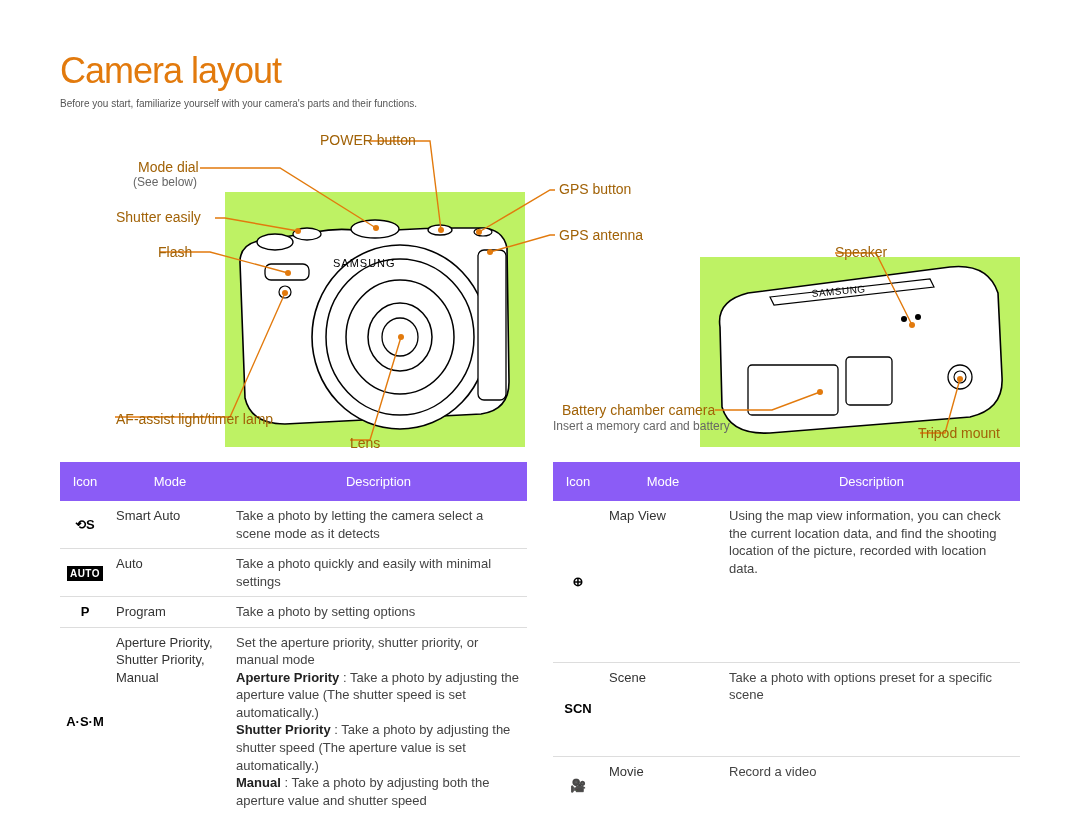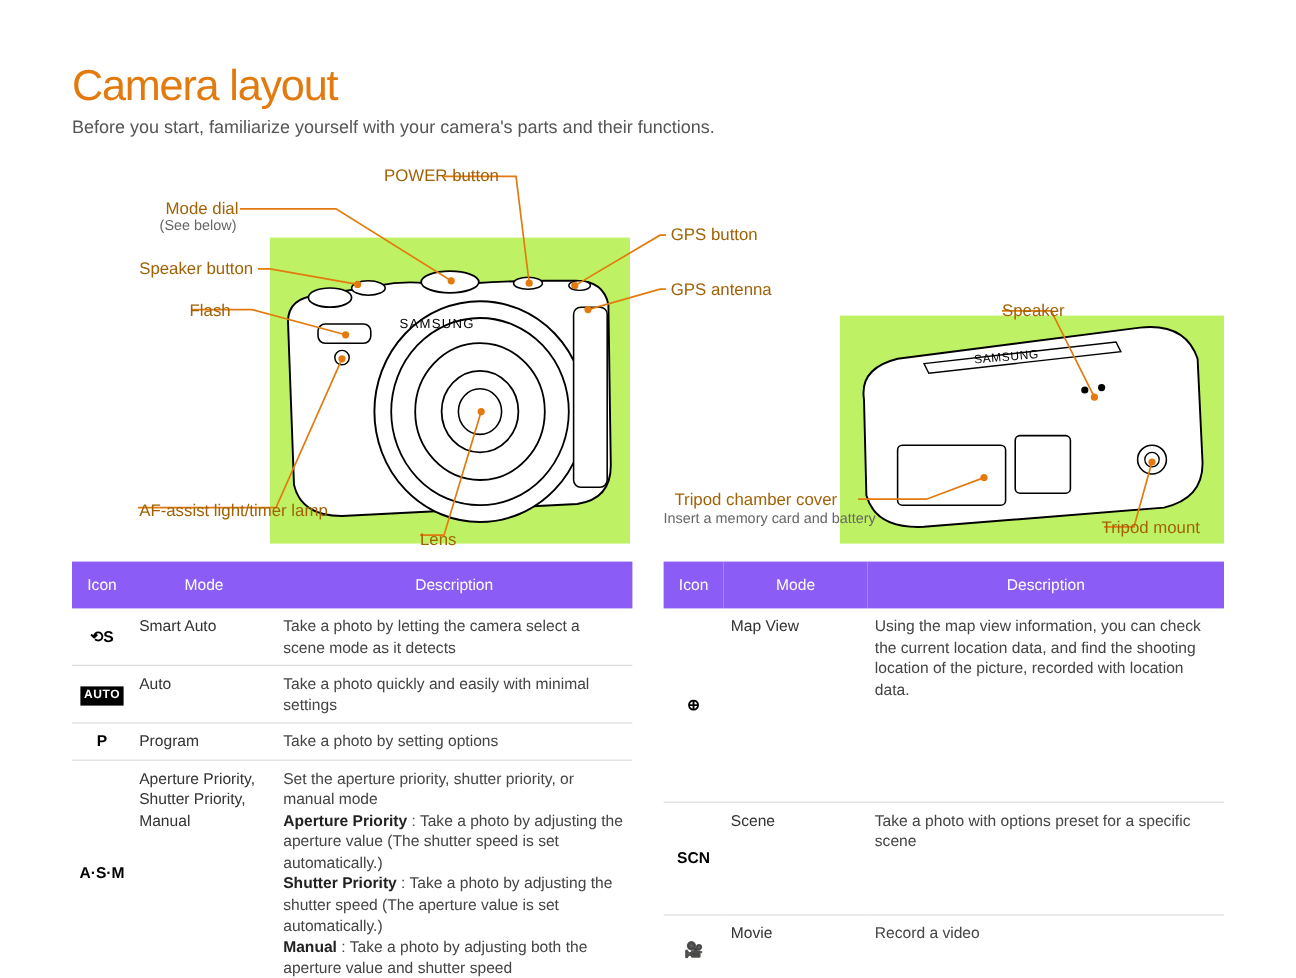--- a/index.html
+++ b/index.html
@@ -16,21 +16,21 @@
     padding: 50px 60px 30px 60px;
   }
   .title {
     font-size: 36px;
     color: #e27a0d;
     font-weight: 400;
     margin: 0 0 6px 0;
     letter-spacing: -1px;
   }
   .intro {
-    font-size: 15px;
+    font-size: 10px;
     color: #555;
     margin-bottom: 8px;
   }
   .diagram-area {
     position: relative;
     height: 345px;
     width: 100%;
     margin-bottom: 0;
   }
   .camera {
@@ -190,28 +190,28 @@
       <path class="leader" d="M760 275 L712 293 L655 293"></path>
       <circle class="dot" cx="760" cy="275" r="3"></circle>
 
       <path class="leader" d="M900 262 L885 316 L860 316"></path>
       <circle class="dot" cx="900" cy="262" r="3"></circle>
     </svg>
 
     <div class="label" style="left:260px; top:15px;">POWER button</div>
     <div class="label" style="left:78px; top:42px; text-align:center;">Mode dial</div>
     <div class="label sub" style="left:73px; top:58px;">(See below)</div>
-    <div class="label" style="left:56px; top:92px;">Speaker button</div>
+    <div class="label" style="left:56px; top:92px;">Shutter easily</div>
     <div class="label" style="left:98px; top:127px;">Flash</div>
     <div class="label" style="left:56px; top:294px;">AF-assist light/timer lamp</div>
     <div class="label" style="left:290px; top:318px;">Lens</div>
     <div class="label" style="left:499px; top:64px;">GPS button</div>
     <div class="label" style="left:499px; top:110px;">GPS antenna</div>
     <div class="label" style="left:775px; top:127px;">Speaker</div>
-    <div class="label" style="left:502px; top:285px;">Tripod chamber cover</div>
+    <div class="label" style="left:502px; top:285px;">Battery chamber camera</div>
     <div class="label sub" style="left:493px; top:302px;">Insert a memory card and battery</div>
     <div class="label" style="left:858px; top:308px;">Tripod mount</div>
   </div>
 
   <div class="tables">
     <table>
       <colgroup>
           <col class="col-icon">
           <col class="col-mode">
           <col class="col-desc">

